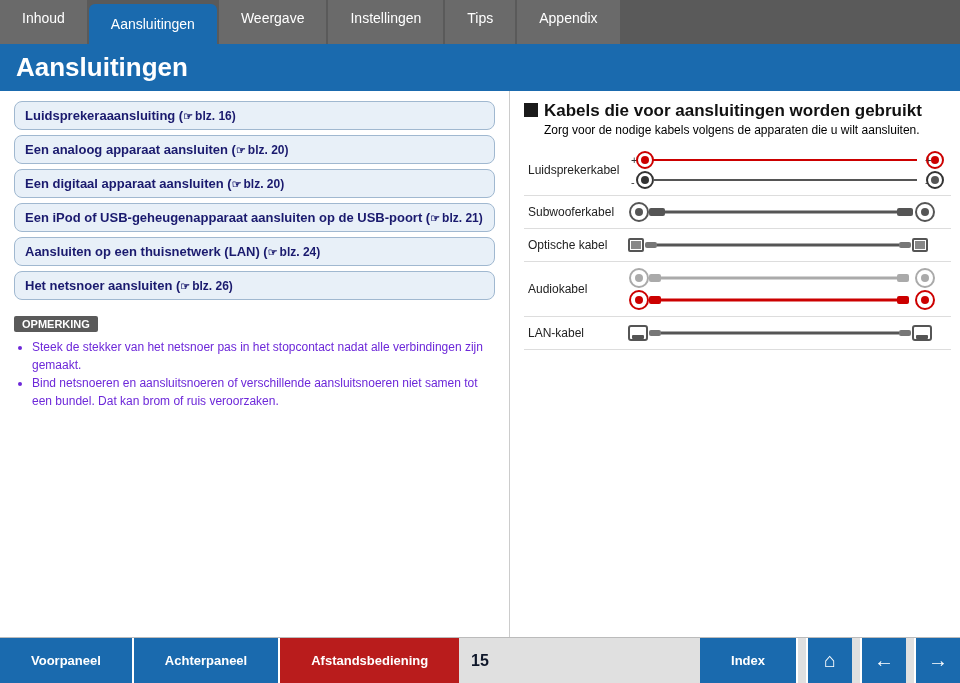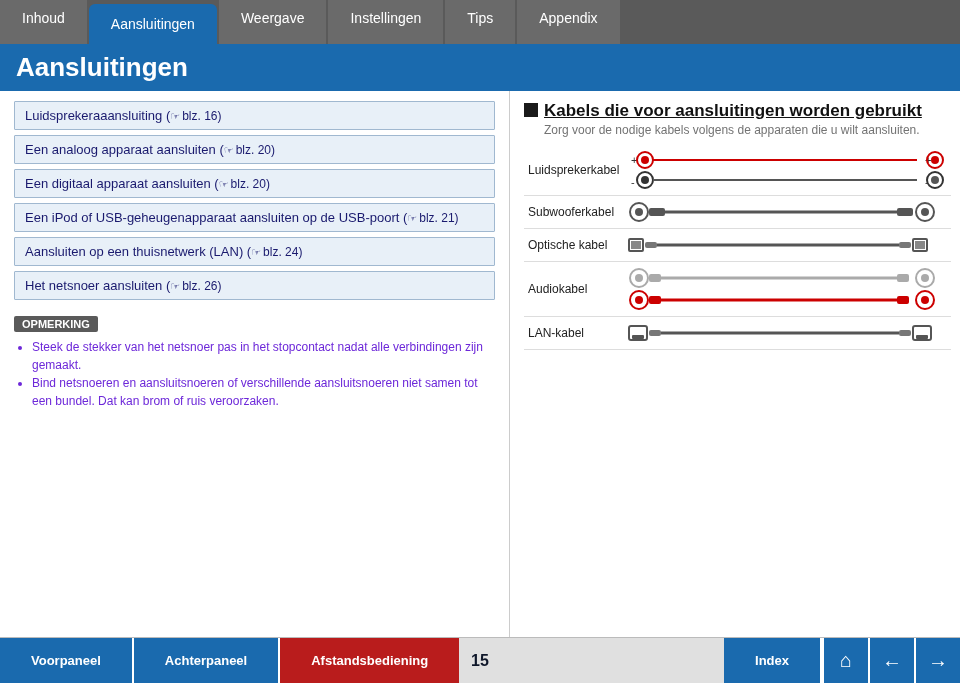--- a/index.html
+++ b/index.html
@@ -63,27 +63,28 @@
       width: 510px;
       padding: 10px 14px;
       border-right: 1px solid #ccc;
       flex-shrink: 0;
     }
 
     .nav-item {
       display: block;
       background: #e8f0f8;
       border: 1px solid #a0b8d0;
-      border-radius: 1px;
+      border-radius: 8px;
       padding: 6px 10px;
       margin-bottom: 5px;
       font-size: 13px;
       color: #1a1a6e;
       cursor: pointer;
       text-decoration: none;
+      font-weight: bold;
     }
 
     .page-ref {
       font-size: 12px;
       color: #1a1a6e;
     }
     .page-ref::before {
       content: "☞";
       margin-right: 2px;
       font-size: 11px;
@@ -126,25 +127,24 @@
       height: 14px;
       background: #1a1a1a;
       margin-right: 6px;
       margin-top: 2px;
       flex-shrink: 0;
     }
     .kabels-title {
       font-size: 17px;
       font-weight: bold;
       color: #111;
-      text-decoration: underline;
     }
     .kabels-subtitle {
       font-size: 12px;
-      color: #737373;
+      color: #000000;
       margin-top: 2px;
     }
 
     
     .cable-table {
       width: 100%;
       border-collapse: collapse;
       margin-top: 6px;
     }
     .cable-table td {
@@ -201,21 +201,21 @@
       font-size: 16px;
       font-weight: bold;
       color: #0f172a;
       position: absolute;
       left: 50%;
       transform: translateX(-50%);
     }
 
     .bottom-nav-right {
       display: flex;
-      gap: 0;
+      gap: 8px;
     }
     .bottom-icon-btn {
       background: #1a6aae;
       color: #fff;
       border: none;
       width: 46px;
       height: 46px;
       font-size: 20px;
       cursor: pointer;
       border-left: 2px solid #fff;

